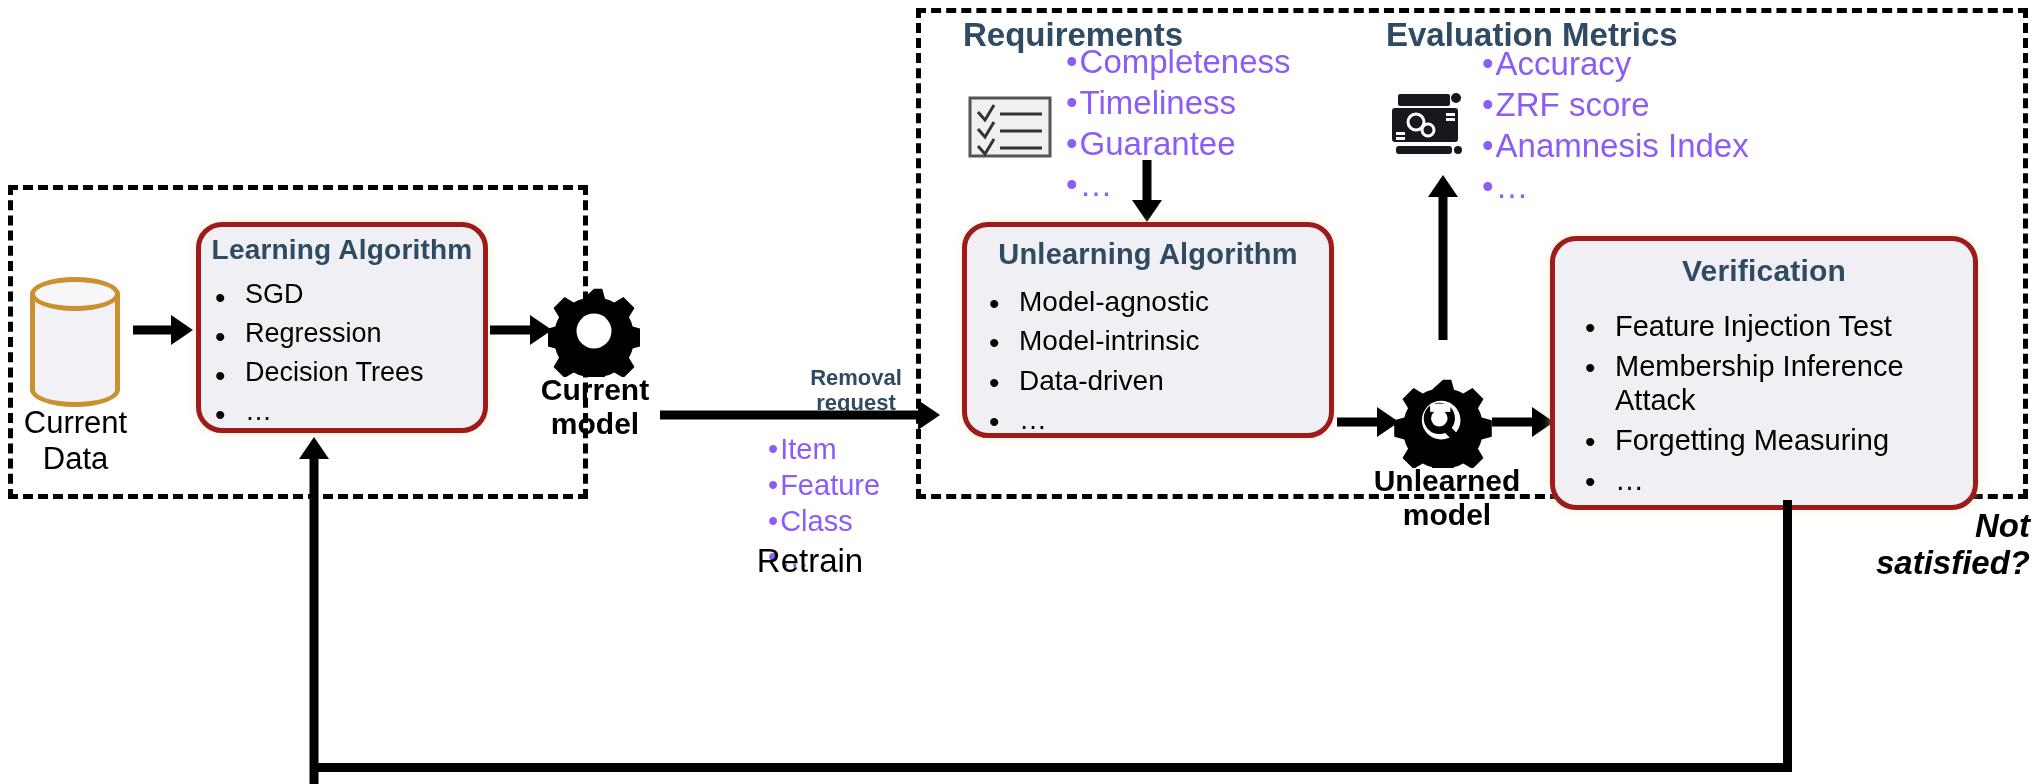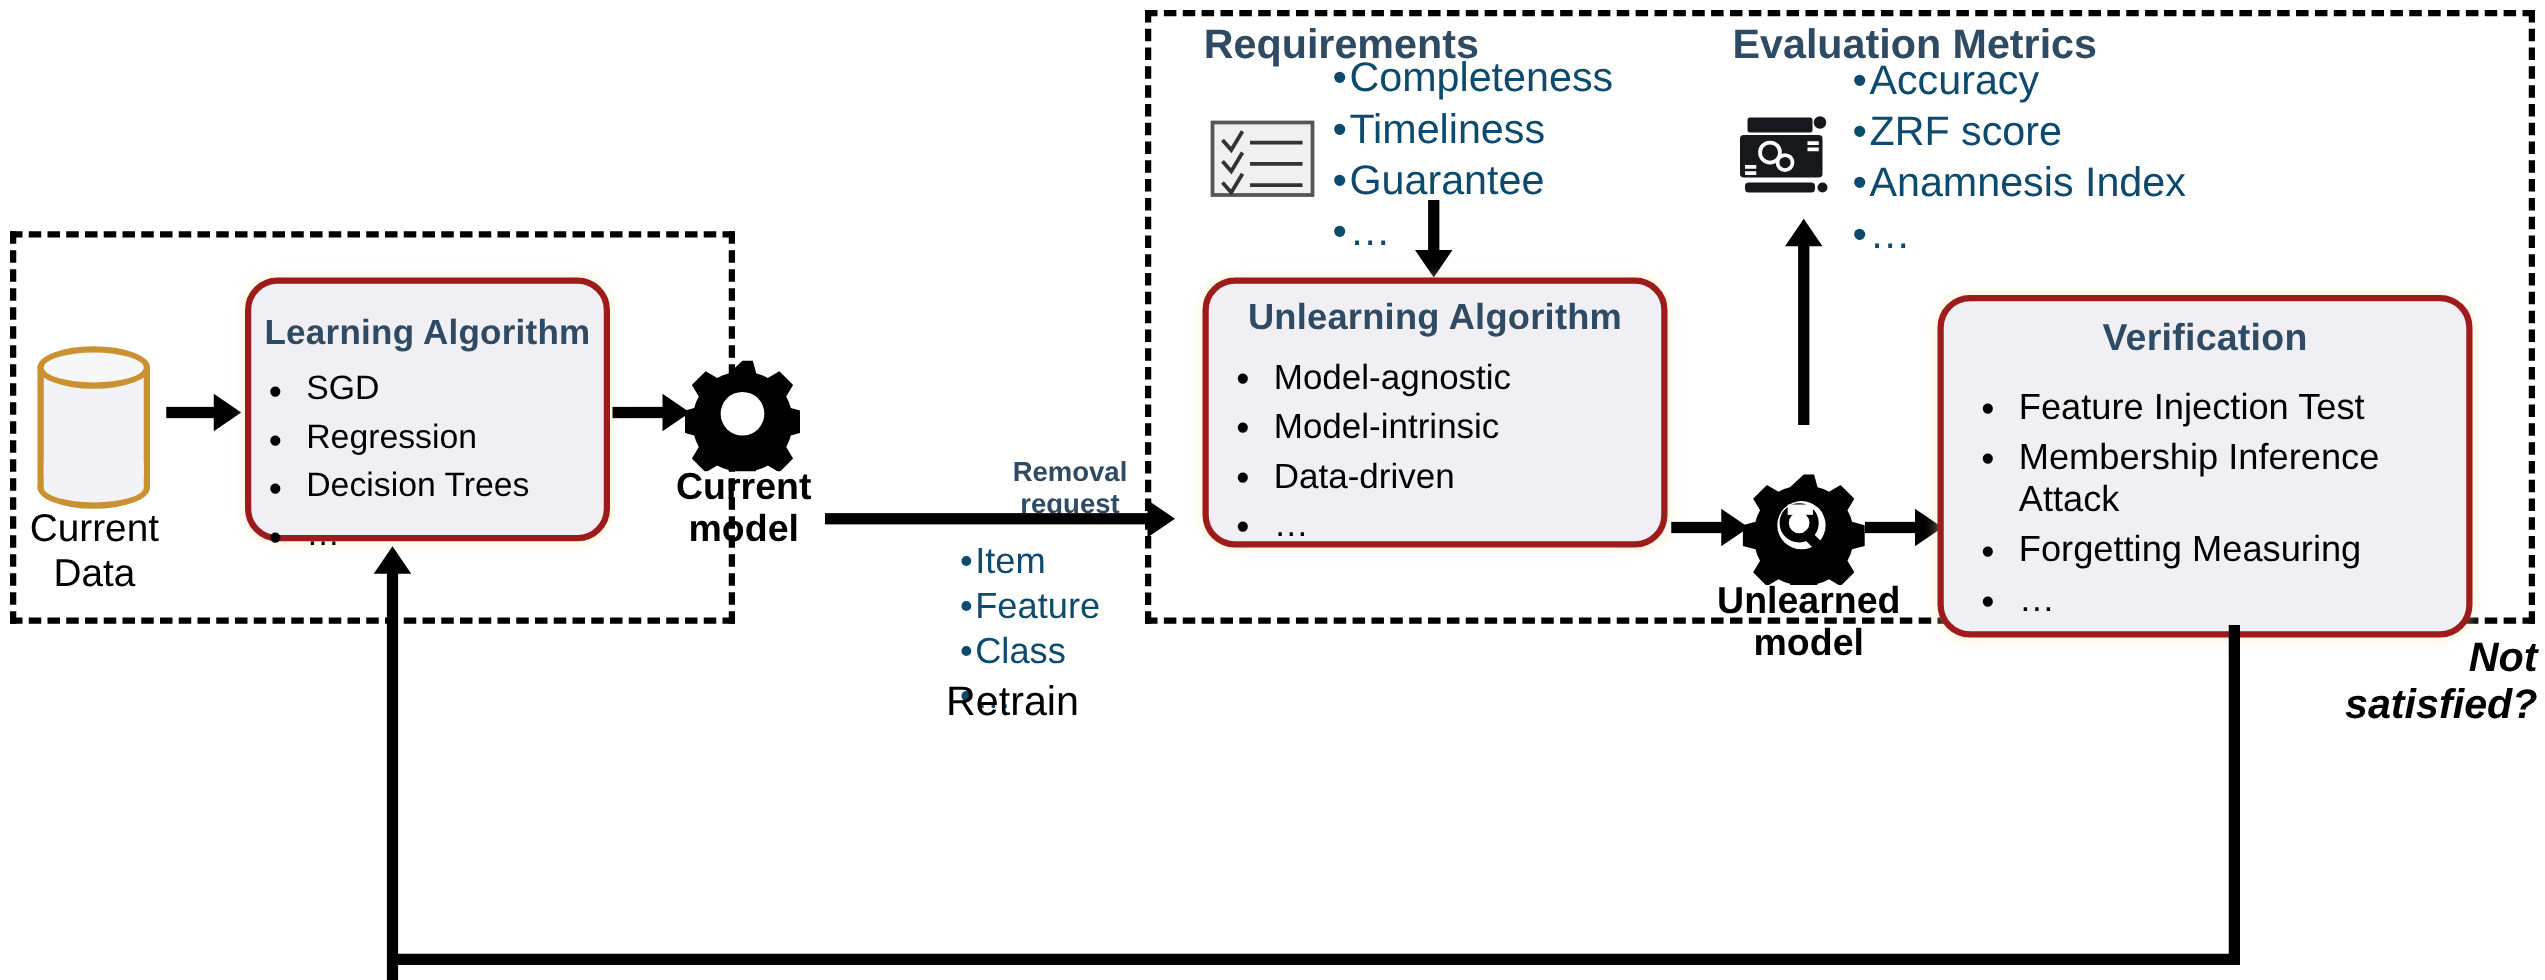--- a/index.html
+++ b/index.html
@@ -49,21 +49,21 @@
     top:4px;
   }
   .proc-list li .txt{flex:1 1 auto;}
 
   
   .blue-head{
     color:#2F4A63;
     font-weight:bold;
   }
   
-  .tight-list{list-style:none;margin:0;padding:0;color:#0c4a6e;}
+  .tight-list{list-style:none;margin:0;padding:0;color:#8b5cf6;}
   .tight-list li{white-space:nowrap;line-height:1.24;}
   .tight-list li:before{content:"\2022";margin-right:2px;}
 
   .blk-label{color:#000;font-weight:bold;text-align:center;line-height:1.12;}
   .plain-label{color:#000;text-align:center;line-height:1.15;}
   .ital-label{color:#000;font-style:italic;font-weight:bold;line-height:1.12;}
 
   
   .arrow-h{position:absolute;height:0;}
   .arrow-h .shaft{position:absolute;left:0;top:50%;transform:translateY(-50%);height:9px;background:#000;}
@@ -107,21 +107,21 @@
     <div>Current</div>
     <div>Data</div>
   </div>
 
   <div class="abs arrow-h" style="left:133px;top:330px;width:60px;">
     <div class="shaft" style="width:40px;"></div>
     <div class="head" style="left:38px;"></div>
   </div>
 
   <div class="abs proc-box" style="left:196px;top:222px;width:292px;height:211px;">
-    <div class="proc-title" style="font-size:28px;margin-top:24px;">Learning Algorithm</div>
+    <div class="proc-title" style="font-size:28px;margin-top:8px;">Learning Algorithm</div>
     <ul class="proc-list" style="margin-top:15px;padding-left:14px;font-size:27px;">
       <li>
           <span class="bul">•</span>
           <span class="txt">SGD</span>
         </li>
       <li style="margin-top:7px;">
           <span class="bul">•</span>
           <span class="txt">Regression</span>
         </li>
       <li style="margin-top:7px;">

